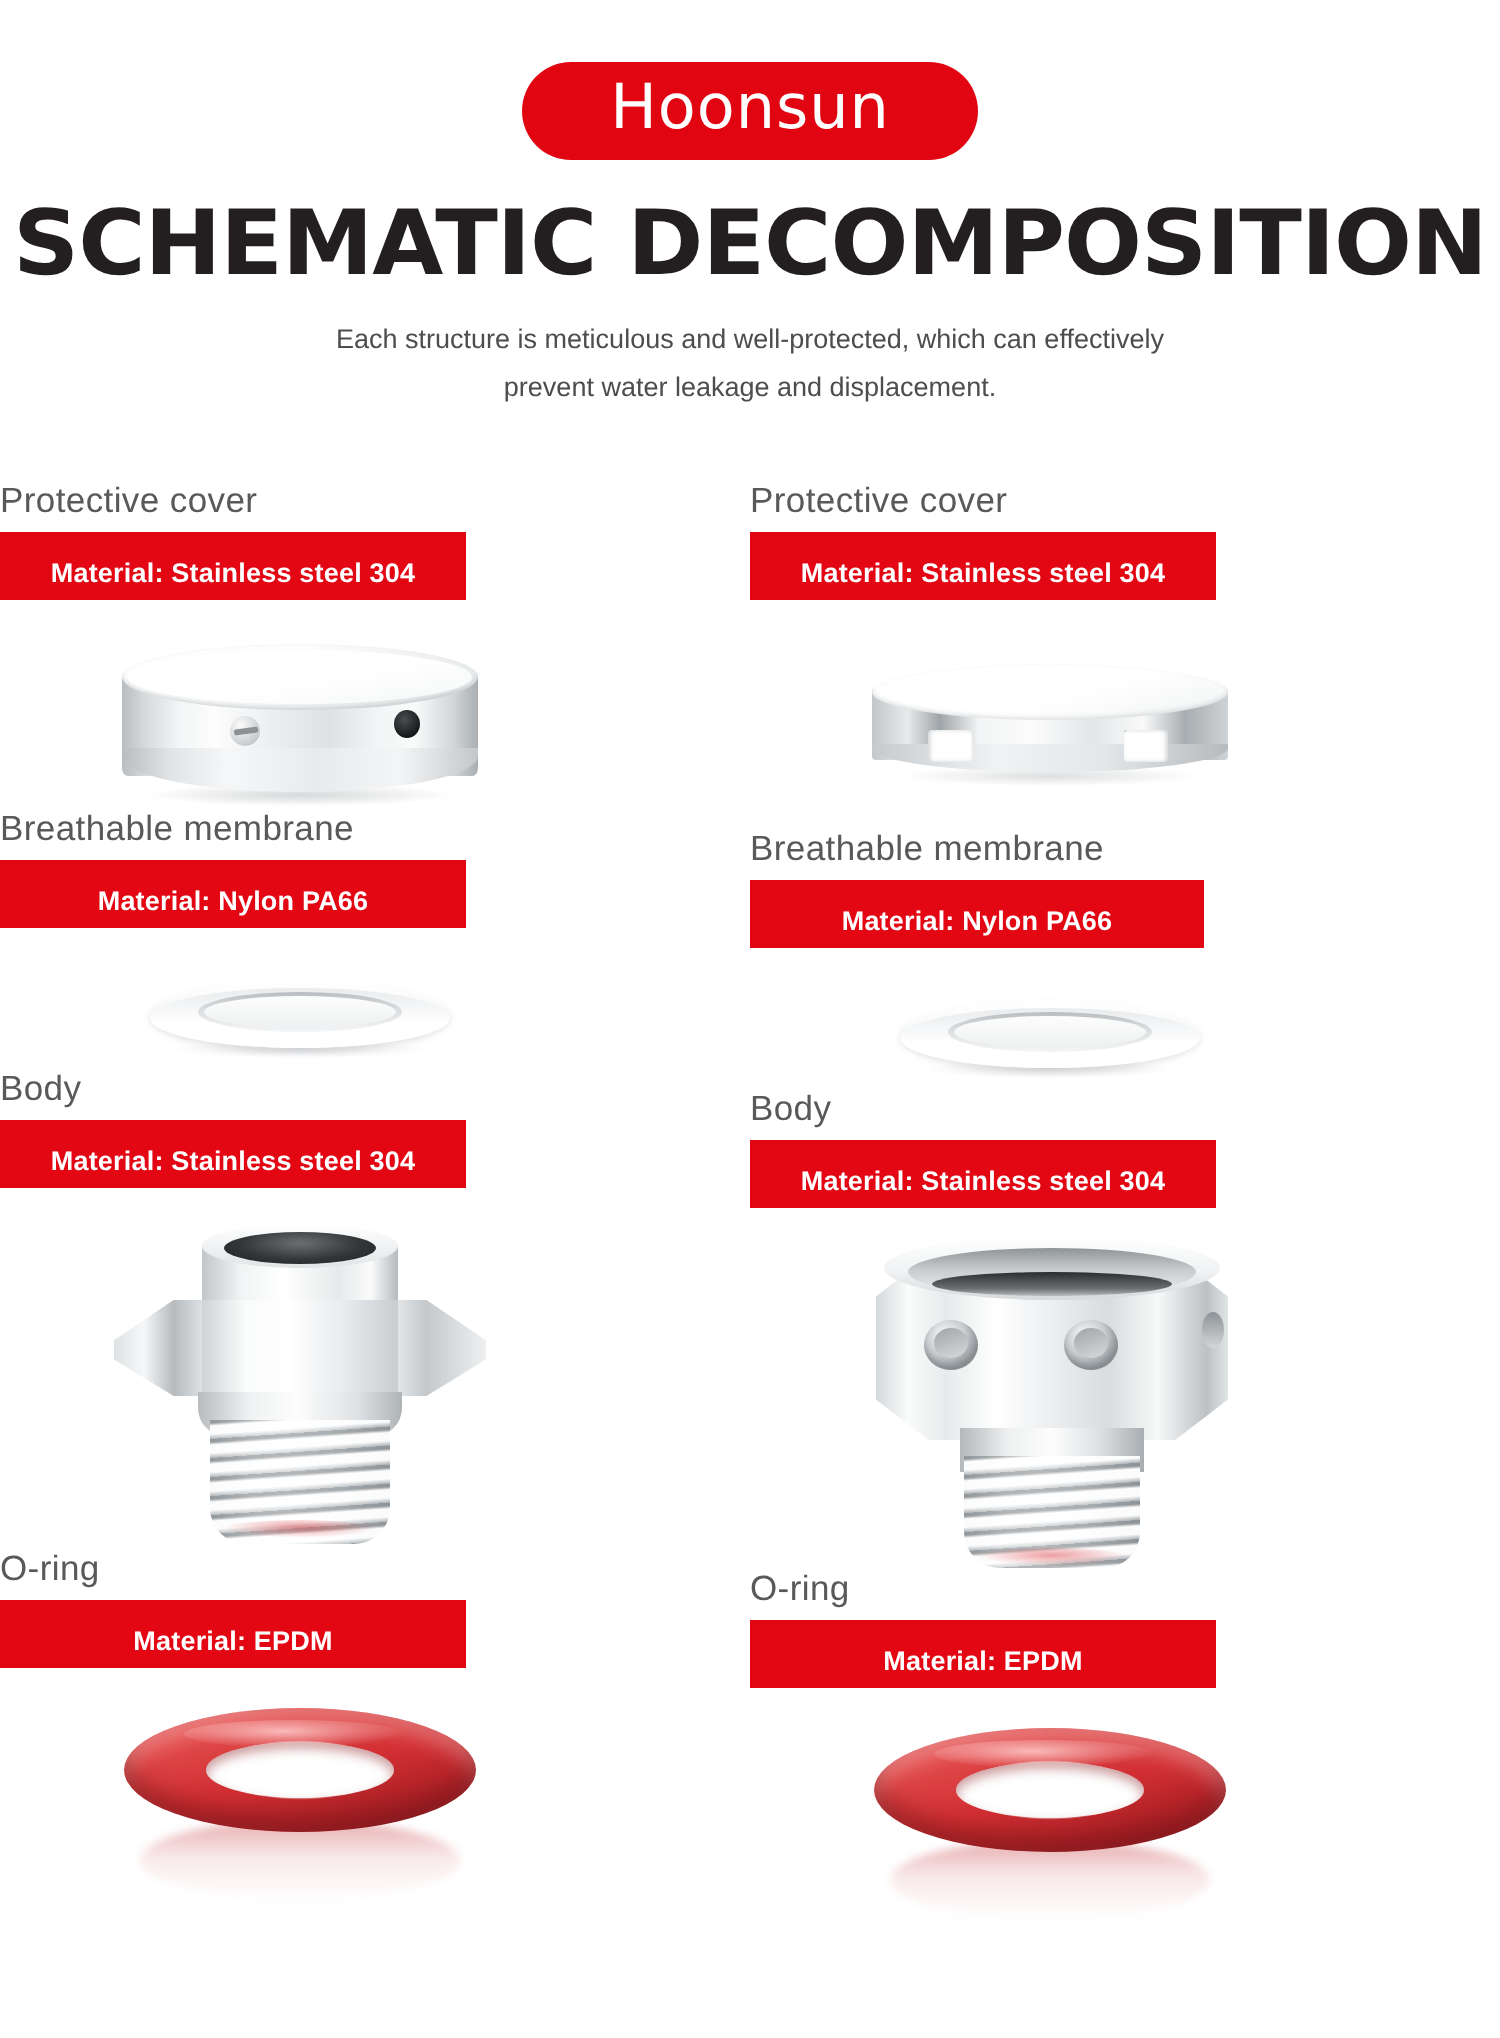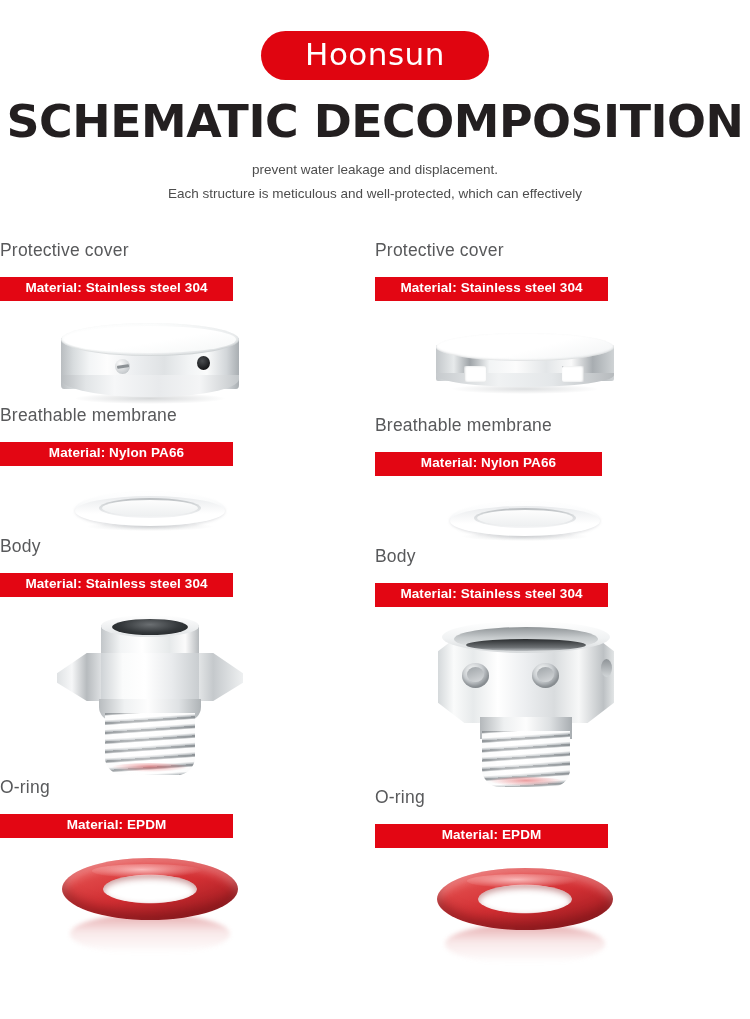--- a/index.html
+++ b/index.html
@@ -78,22 +78,22 @@
     letter-spacing: 0.2px;
     font-family: "Liberation Sans", sans-serif;
   }
 
   .material-banner {
     background: #E30613;
     color: #ffffff;
     font-size: 13.5px;
     font-weight: bold;
     text-align: center;
-    padding: 3px 0 6px 0;
-    margin-top: 16px;
+    padding: 13px 0 6px 0;
+    margin-top: 5px;
     letter-spacing: 0.1px;
     font-family: "Liberation Sans", sans-serif;
   }
   .banner-w-wide  { width: 233px; }
   .banner-w-mid   { width: 227px; }
 
   
   .art {
     position: relative;
     width: 300px;
@@ -477,22 +477,22 @@
 
 <div class="logo-wrap">
   <div class="logo-pill">
     <span class="logo-text">Hoonsun</span>
   </div>
 </div>
 
 <div class="page-title">SCHEMATIC DECOMPOSITION</div>
 
 <div class="subtitle">
+  <div>Each structure is meticulous and well-protected, which can effectively</div>
   <div>prevent water leakage and displacement.</div>
-  <div>Each structure is meticulous and well-protected, which can effectively</div>
 </div>
 
 <div class="columns">
 
   <div class="column">
 
     <div class="part-name">Protective cover</div>
     <div class="material-banner banner-w-wide">Material: Stainless steel 304</div>
 
     <div class="art">

